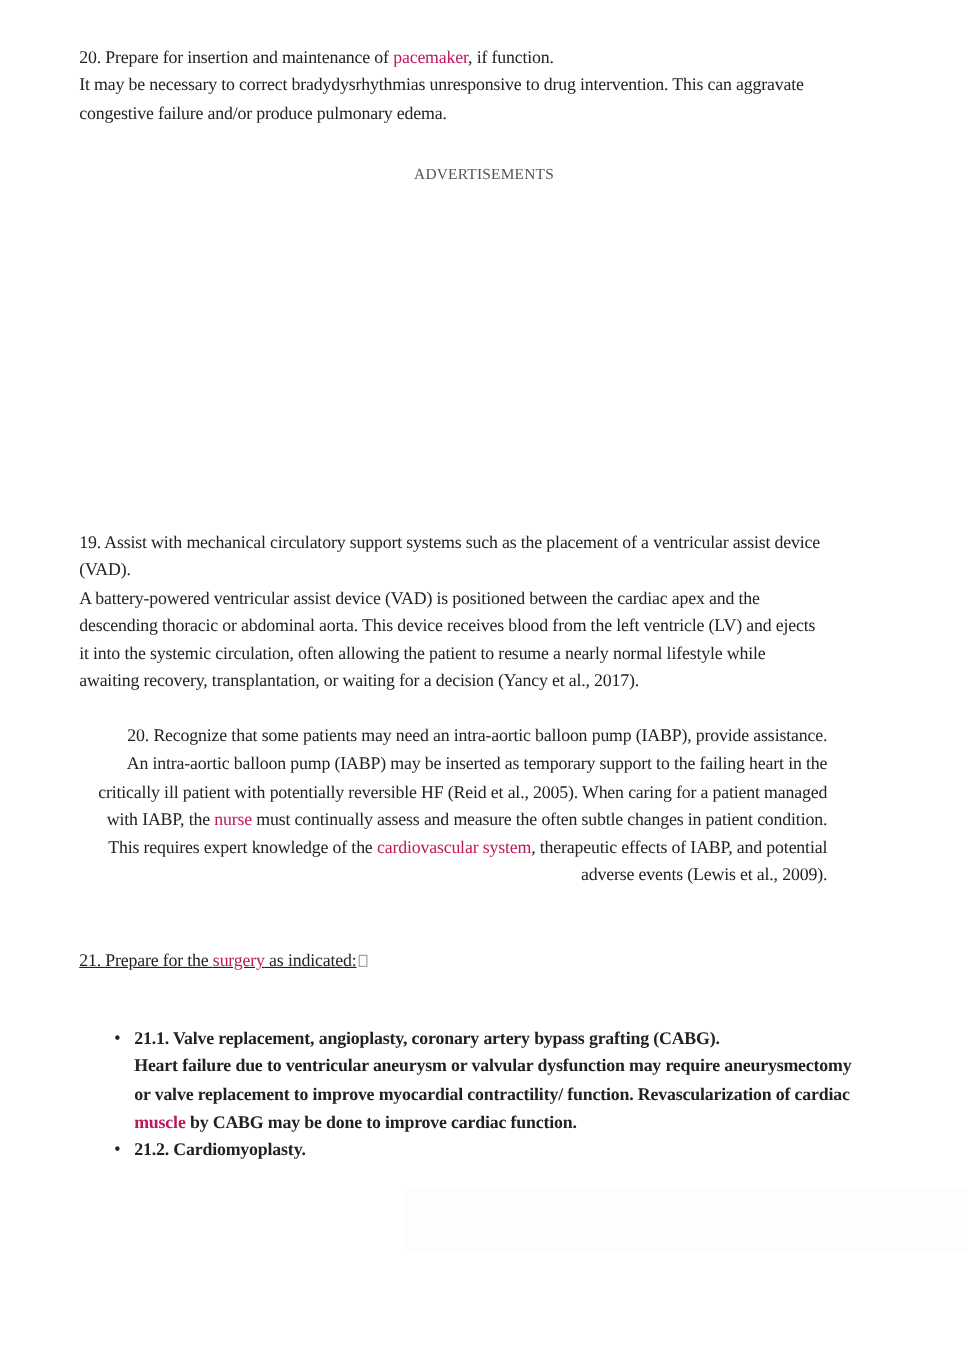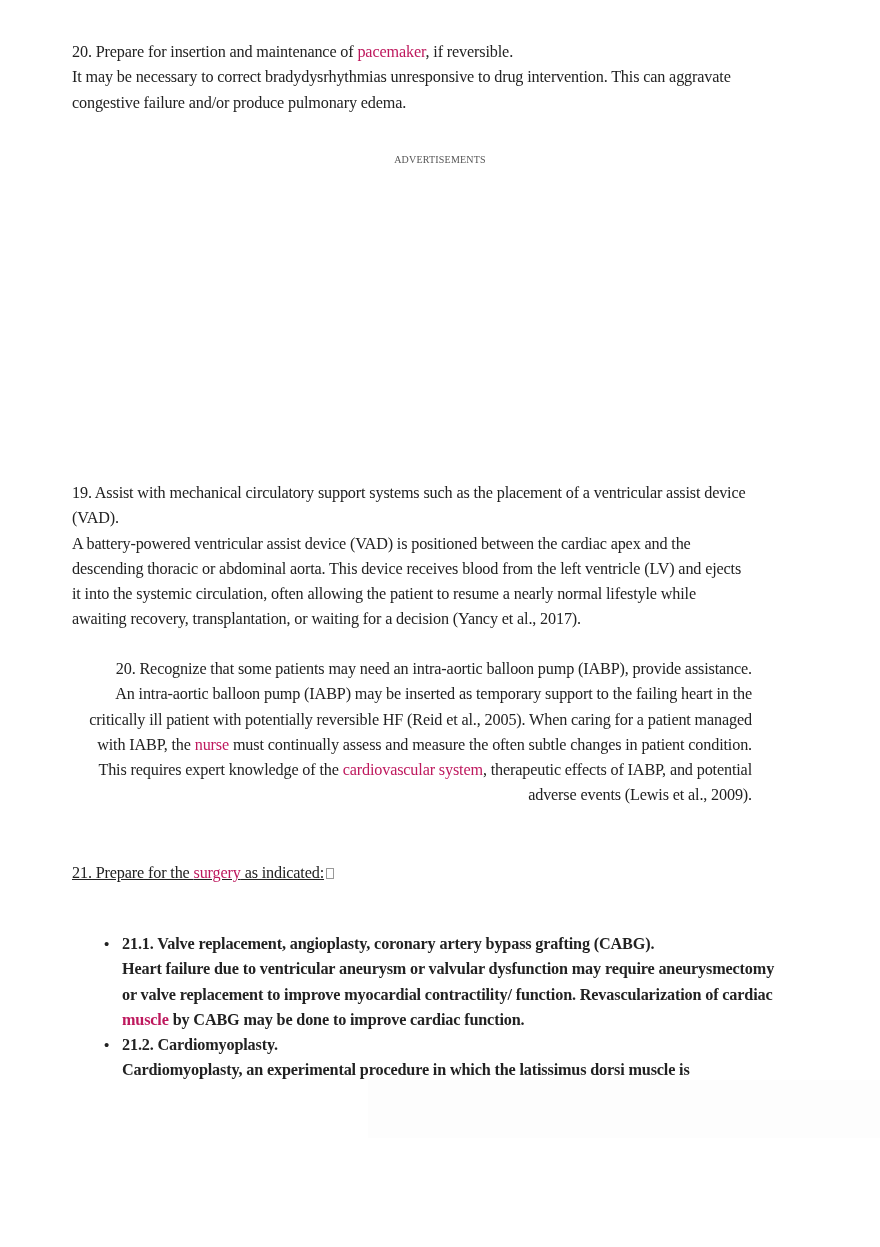--- a/index.html
+++ b/index.html
@@ -5,42 +5,42 @@
     html, body { margin: 0; padding: 0; background: #ffffff; }
     body {
       width: 880px; height: 1247px; overflow: hidden; position: relative;
       font-family: "Liberation Serif", serif; color: #222222;
     }
     .content { position: absolute; left: 72px; top: 40px; width: 680px; font-size: 16.2px; line-height: 25.3px; letter-spacing: -0.15px; }
     p { margin: 0; }
     a { color: #be185d; text-decoration: none; }
     .ad-label {
       position: absolute; left: 0; width: 880px; top: 154px; text-align: center;
-      font-size: 10px; letter-spacing: 0.2px; color: #555555; line-height: 12px;
+      font-size: 14px; letter-spacing: 0.2px; color: #555555; line-height: 12px;
     }
     .ad-slot { position: absolute; left: 72px; top: 172px; width: 740px; height: 300px; }
     #s19 { position: absolute; top: 441px; }
     #s20 { position: absolute; top: 617px; text-align: right; }
     #s21 { position: absolute; top: 821px; text-decoration: underline; }
     .sub-list { position: absolute; top: 892px; left: 0; margin: 0; padding-left: 50px; width: 660px; list-style: none; }
     .sub-list li { position: relative; font-weight: bold; }
     .sub-list li::before { content: "\2022"; position: absolute; left: -18px; top: 0; font-size: 15px; }
     .glyph-box { display: inline-block; width: 8px; height: 11px; border: 1px solid #999; vertical-align: -1px; margin-left: 2px; box-sizing: border-box; }
     .shade { position: absolute; left: 368px; top: 1080px; width: 512px; height: 58px; background: #fdfdfd; }
   </style>
 </head>
 <body>
 
 <div class="ad-label">ADVERTISEMENTS</div>
 <div class="ad-slot"></div>
 <div class="shade"></div>
 
 <div class="content">
   <section>
-    <p><span>20. Prepare for insertion and maintenance of </span><a href="#">pacemaker</a><span>, if reversible.</span></p>
+    <p><span>20. Prepare for insertion and maintenance of </span><a href="#">pacemaker</a><span>, if function.</span></p>
     <p>It may be necessary to correct bradydysrhythmias unresponsive to drug intervention. This can aggravate congestive failure and/or produce pulmonary edema.</p>
   </section>
 
   <section id="s19">
     <p>19. Assist with mechanical circulatory support systems such as the placement of a ventricular assist device (VAD).</p>
     <p>A battery-powered ventricular assist device (VAD) is positioned between the cardiac apex and the descending thoracic or abdominal aorta. This device receives blood from the left ventricle (LV) and ejects it into the systemic circulation, often allowing the patient to resume a nearly normal lifestyle while awaiting recovery, transplantation, or waiting for a decision (Yancy et al., 2017).</p>
   </section>
 
   <section id="s20">
     <p>20. Recognize that some patients may need an intra-aortic balloon pump (IABP), provide assistance.</p>
@@ -51,16 +51,15 @@
     <p><span>21. Prepare for the </span><a href="#">surgery</a><span> as indicated:</span><span class="glyph-box"></span></p>
   </section>
 
   <ul class="sub-list">
     <li>
       <p>21.1. Valve replacement, angioplasty, coronary artery bypass grafting (CABG).</p>
       <p><span>Heart failure due to ventricular aneurysm or valvular dysfunction may require aneurysmectomy or valve replacement to improve myocardial contractility/ function. Revascularization of cardiac </span><a href="#">muscle</a><span> by CABG may be done to improve cardiac function.</span></p>
     </li>
     <li>
       <p>21.2. Cardiomyoplasty.</p>
-      <p>Cardiomyoplasty, an experimental procedure in which the latissimus dorsi muscle is</p>
     </li>
   </ul>
 </div>
 
 </body></html>

